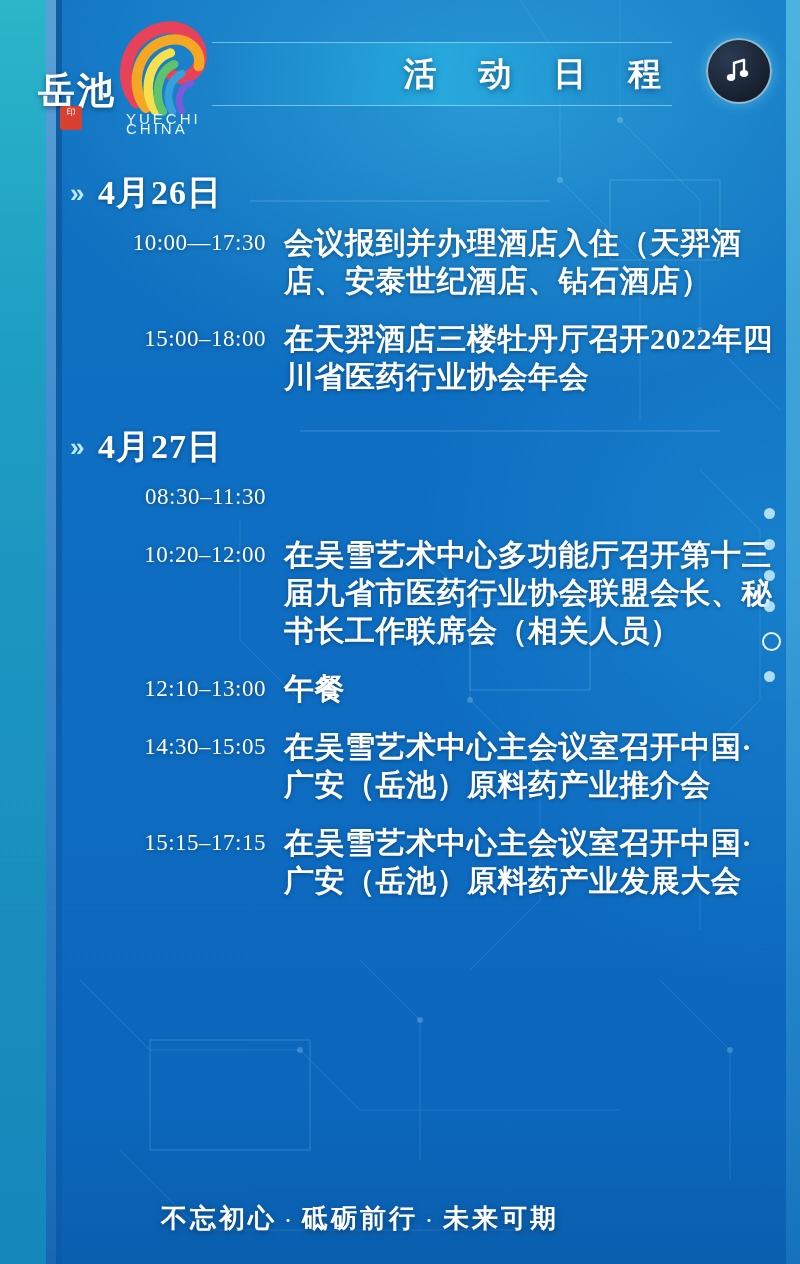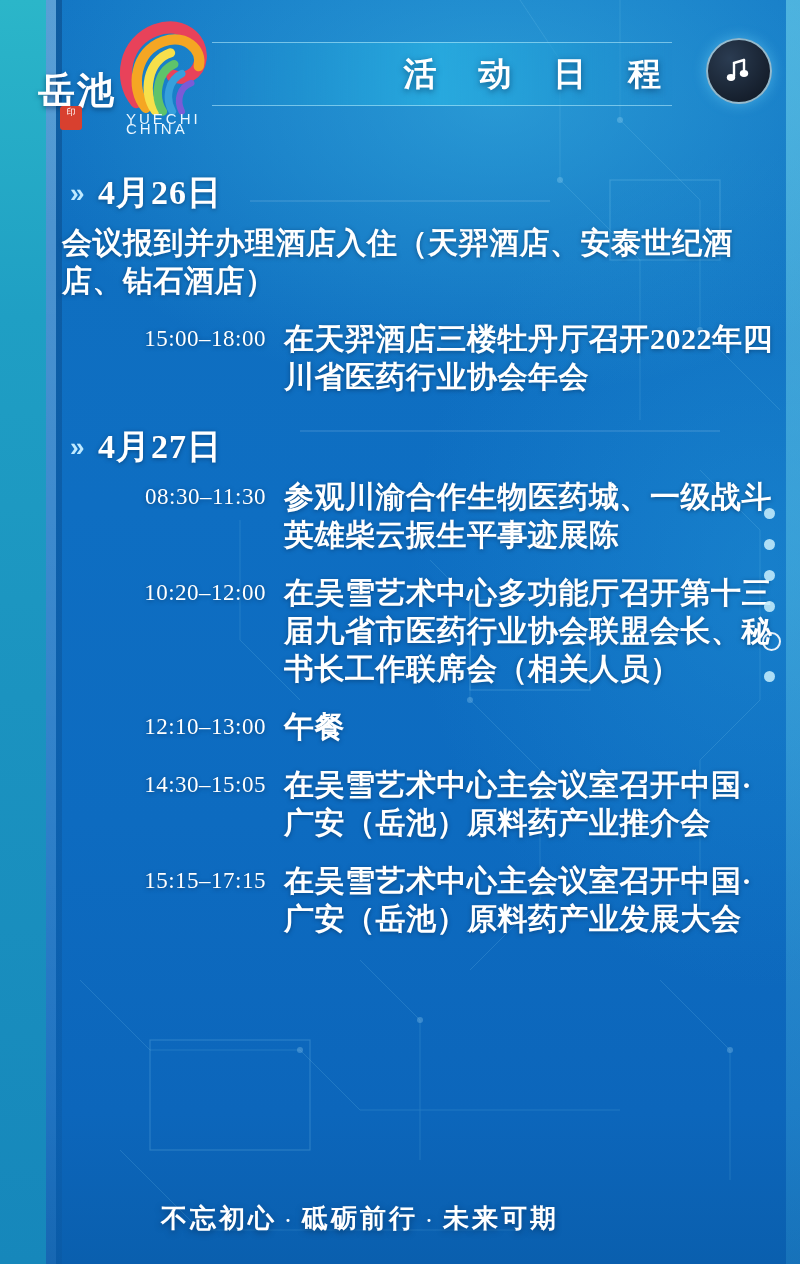--- a/index.html
+++ b/index.html
@@ -332,36 +332,36 @@
   </div>
 
   <div class="schedule">
 
     <div class="day-head">
       <div class="chev">»</div>
       <div class="day-label">4月26日</div>
     </div>
 
     <div class="row">
+      <div class="time">10:00—17:30</div>
       <div class="desc">会议报到并办理酒店入住（天羿酒店、安泰世纪酒店、钻石酒店）</div>
     </div>
 
     <div class="row">
       <div class="time">15:00–18:00</div>
       <div class="desc">在天羿酒店三楼牡丹厅召开2022年四川省医药行业协会年会</div>
     </div>
 
     <div class="day-head">
       <div class="chev">»</div>
       <div class="day-label">4月27日</div>
     </div>
 
     <div class="row">
       <div class="time">08:30–11:30</div>
-      <div class="desc">参观川渝合作生物医药城、一级战斗英雄柴云振生平事迹展陈</div>
     </div>
 
     <div class="row">
       <div class="time">10:20–12:00</div>
       <div class="desc">在吴雪艺术中心多功能厅召开第十三届九省市医药行业协会联盟会长、秘书长工作联席会（相关人员）</div>
     </div>
 
     <div class="row">
       <div class="time">12:10–13:00</div>
       <div class="desc">午餐</div>

